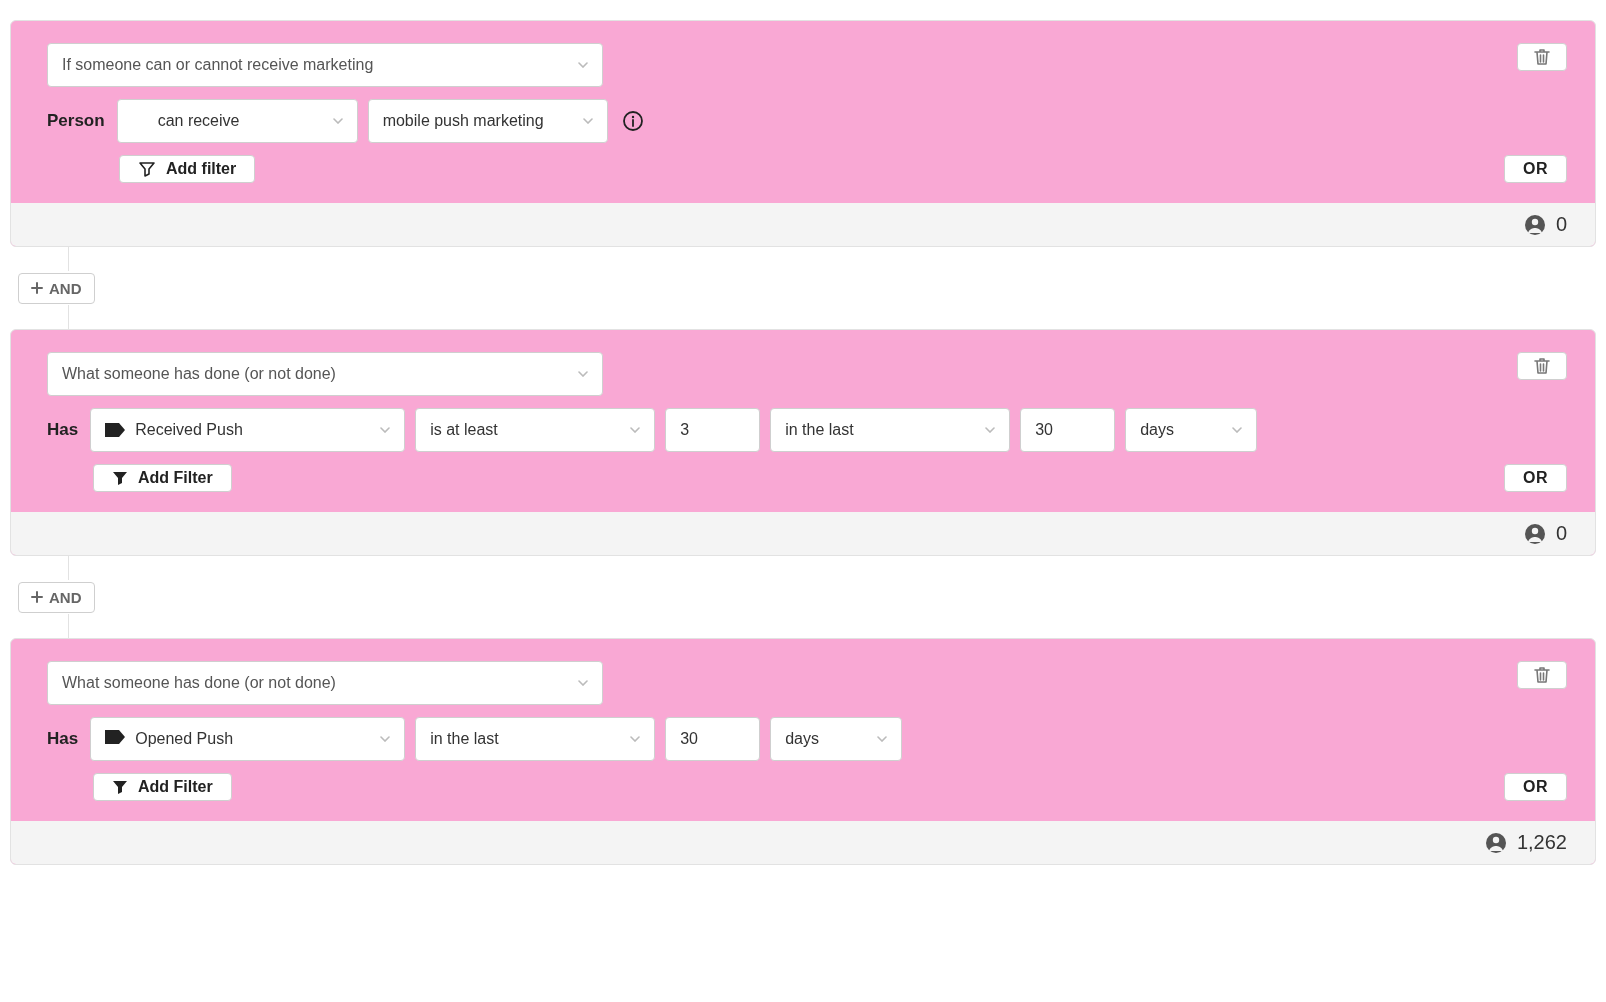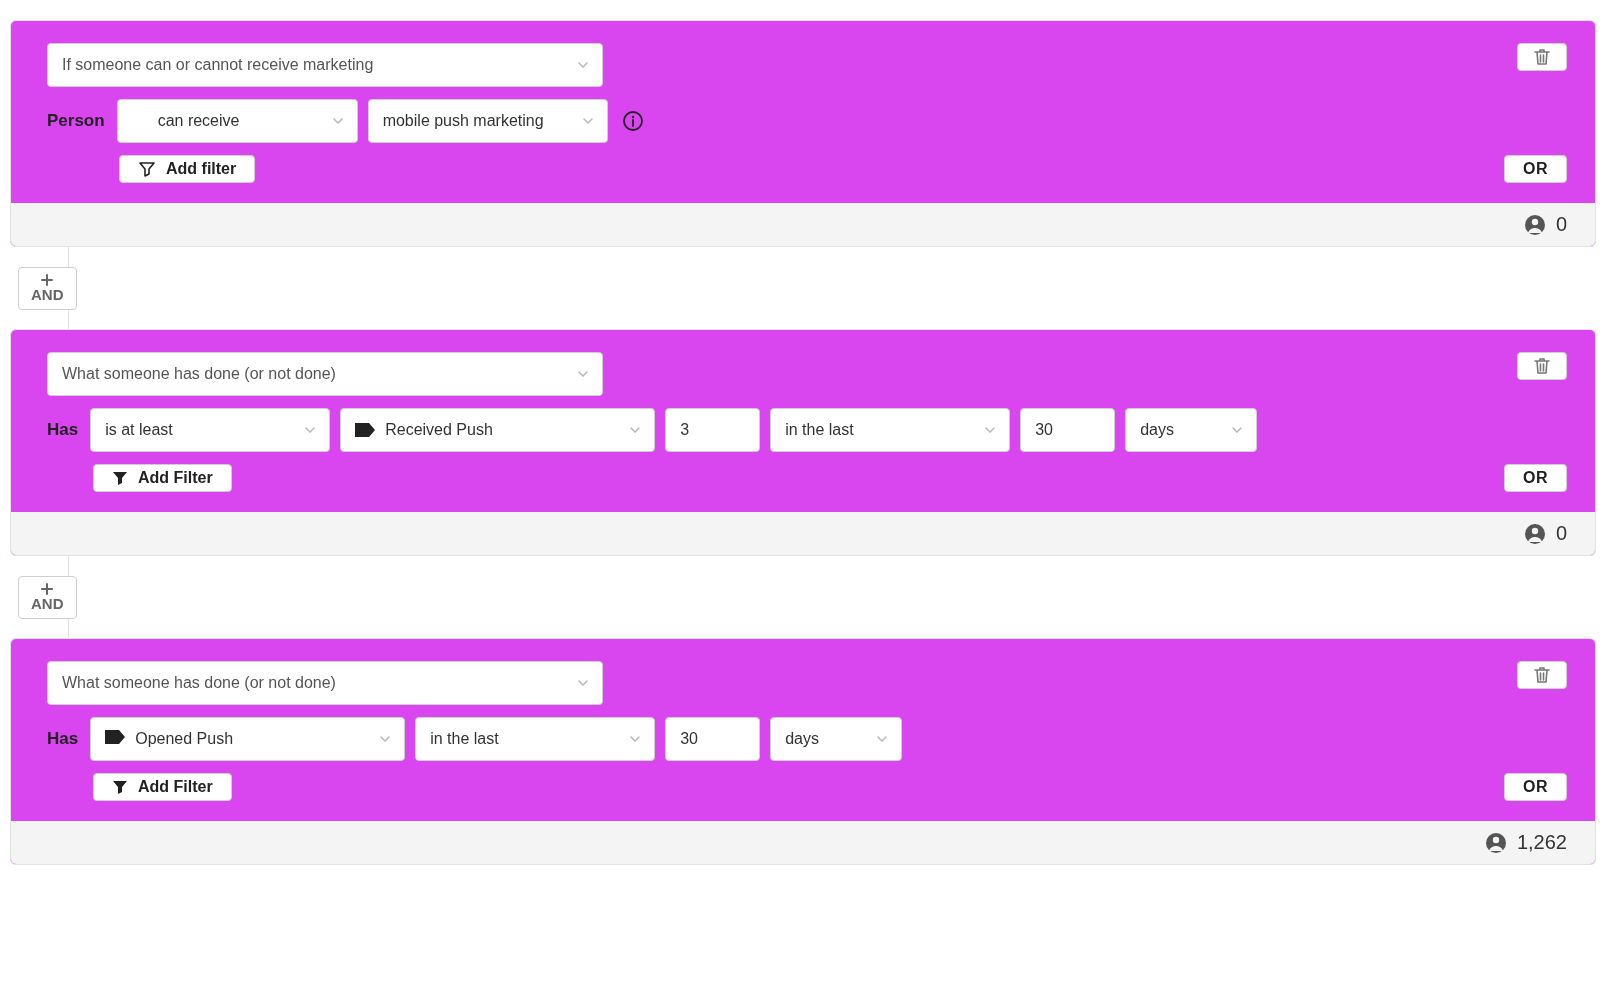--- a/index.html
+++ b/index.html
@@ -8,21 +8,21 @@
     background: #fff;
     color: #222;
     font-size: 16px;
     padding: 20px 10px;
   }
   .block {
     border: 1px solid #e2e2e2;
     border-radius: 6px;
     overflow: hidden;
     margin-bottom: 0;
-    background: #d946ef;
+    background: #f9a8d4;
   }
   .block-body {
     padding: 22px 28px 20px 36px;
     position: relative;
   }
   .block-row {
     display: flex;
     align-items: center;
     gap: 10px;
     flex-wrap: wrap;
@@ -114,32 +114,32 @@
     left: 58px;
     width: 1px;
     background: #e2e2e2;
     height: 24px;
   }
   .connector-line-top { top: 0; }
   .connector-line-bot { bottom: 0; }
   .and-pill {
     display: inline-flex;
     align-items: center;
+    gap: 6px;
     border: 1px solid #cfcfcf;
     border-radius: 4px;
     background: #fff;
     padding: 6px 12px;
     font-weight: 700;
     color: #666;
     cursor: pointer;
     margin-left: 8px;
     z-index: 2;
     position: relative;
     font-size: 15px;
-    flex-direction: column;
   }
   .info-icon {
     display:inline-flex;
     align-items:center;
     justify-content:center;
     color:#222;
     margin-left:4px;
   }
   svg { display: block; }
   .w556 { width: 556px; }
@@ -259,37 +259,37 @@
         <span>What someone has done (or not done)</span>
         <span class="caret">
           <svg width="10" height="6" viewBox="0 0 10 6">
               <path d="M1 1l4 4 4-4" stroke="#bbb" stroke-width="1.6" fill="none" stroke-linecap="round"></path>
             </svg>
         </span>
       </div>
     </div>
     <div class="block-row">
       <span class="label">Has</span>
-      <div class="select w240 dark-text">
-        <span>is at least</span>
-        <span class="caret">
-          <svg width="10" height="6" viewBox="0 0 10 6">
-              <path d="M1 1l4 4 4-4" stroke="#bbb" stroke-width="1.6" fill="none" stroke-linecap="round"></path>
-            </svg>
-        </span>
-      </div>
       <div class="select w315 dark-text">
         <span style="display:inline-flex;align-items:center;">
           <span class="evt-icon">
             <svg width="20" height="14" viewBox="0 0 20 14">
                 <path d="M0 0h14l6 7-6 7H0V0z" fill="#222"></path>
               </svg>
           </span>
           <span>Received Push</span>
         </span>
+        <span class="caret">
+          <svg width="10" height="6" viewBox="0 0 10 6">
+              <path d="M1 1l4 4 4-4" stroke="#bbb" stroke-width="1.6" fill="none" stroke-linecap="round"></path>
+            </svg>
+        </span>
+      </div>
+      <div class="select w240 dark-text">
+        <span>is at least</span>
         <span class="caret">
           <svg width="10" height="6" viewBox="0 0 10 6">
               <path d="M1 1l4 4 4-4" stroke="#bbb" stroke-width="1.6" fill="none" stroke-linecap="round"></path>
             </svg>
         </span>
       </div>
       <input class="input-num" type="text" value="3" style="">
       <div class="select w240 dark-text">
         <span>in the last</span>
         <span class="caret">

